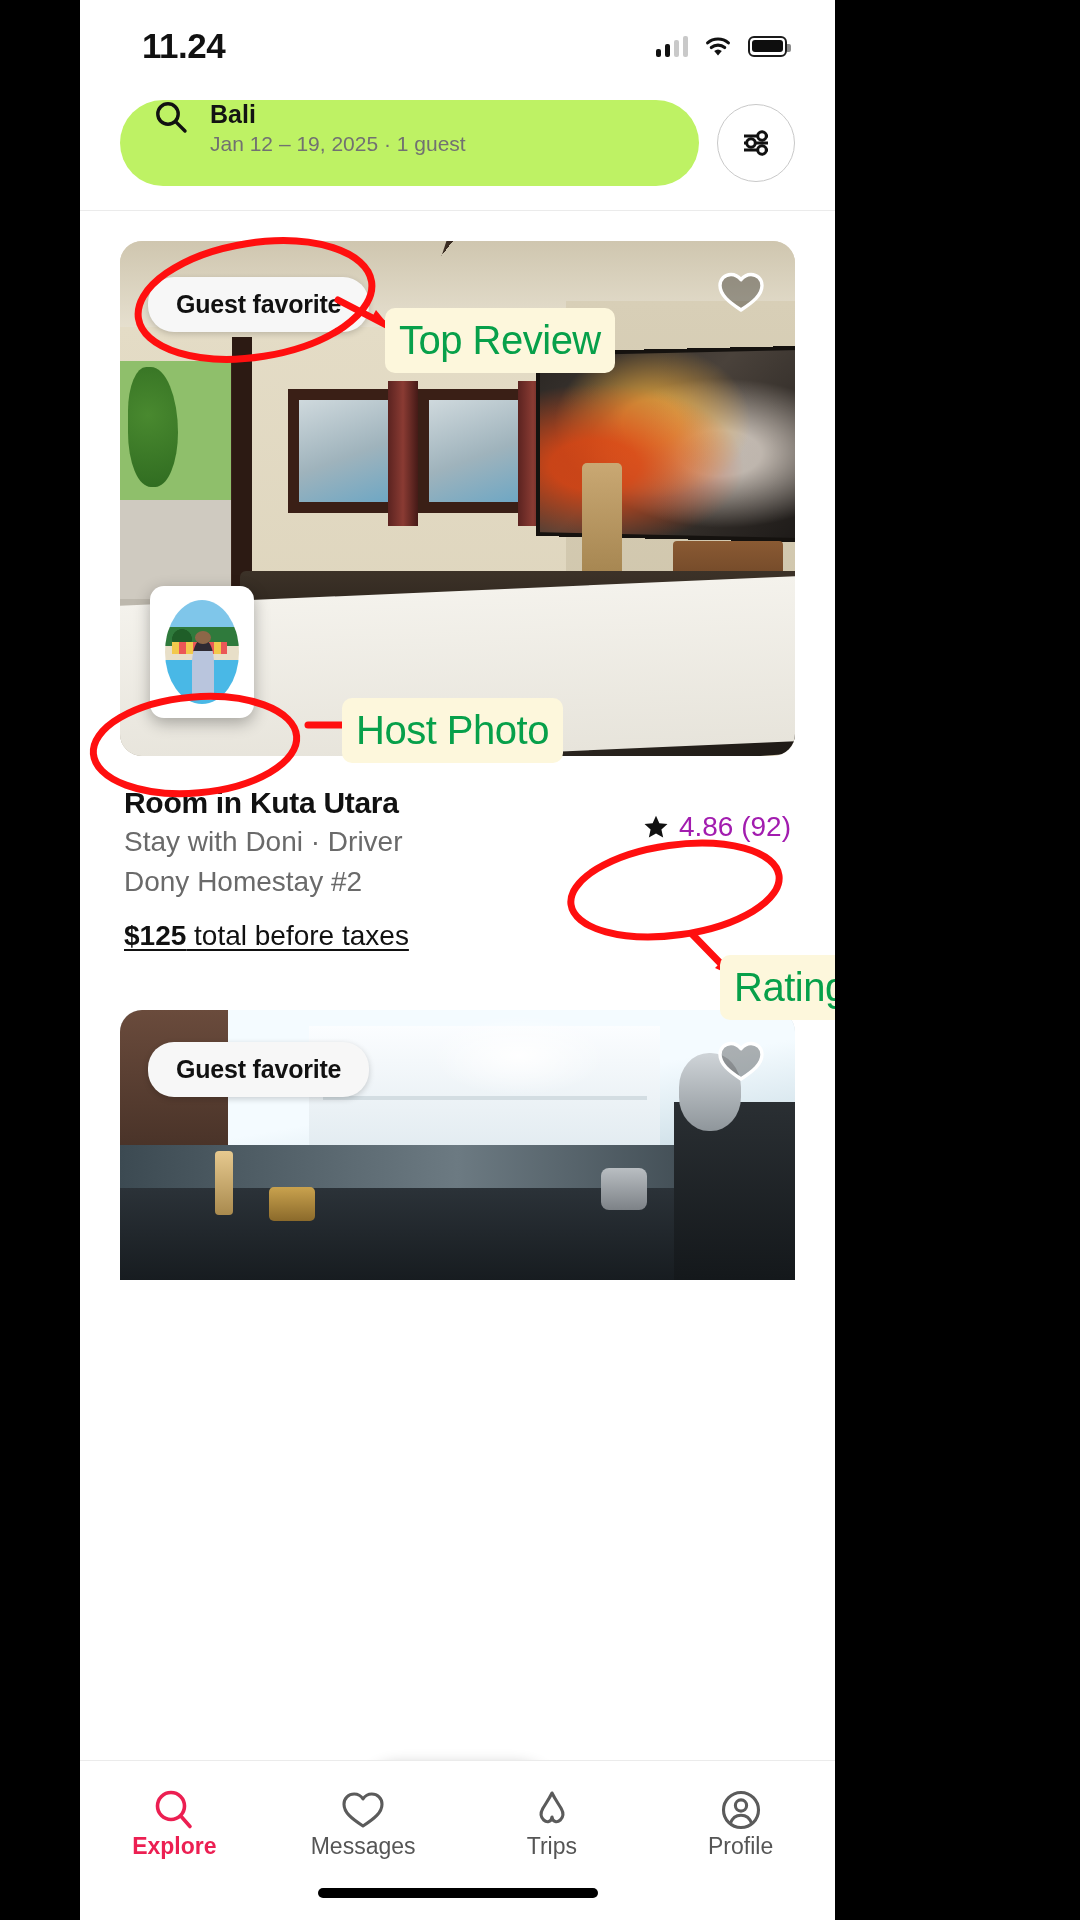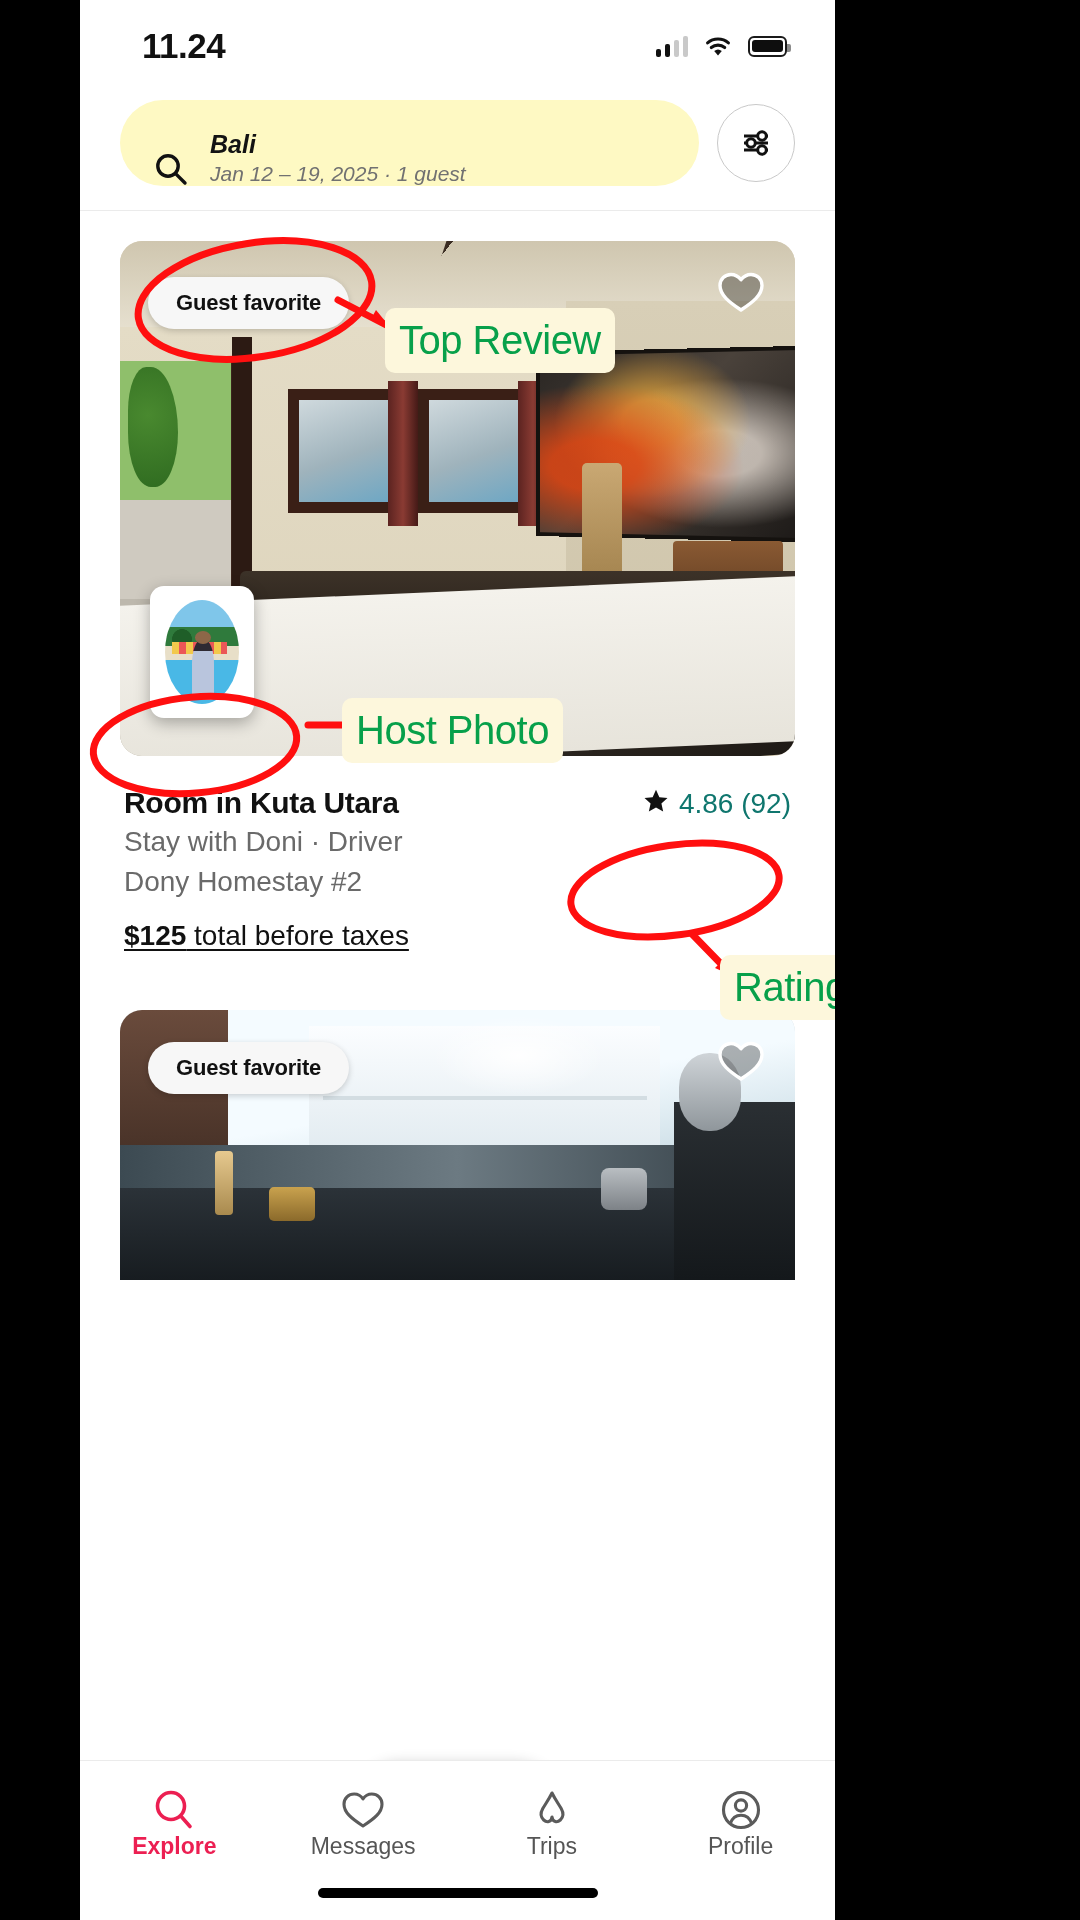--- a/index.html
+++ b/index.html
@@ -44,22 +44,22 @@
   .batt span{ display:block; height:100%; background:#0e0e0e; border-radius:3px; }
 
   
   .header{
     padding:8px 40px 24px 40px;
     display:flex; align-items:center; gap:18px;
     border-bottom:1px solid #ebebeb;
     background:#fff;
   }
   .searchbar{
-    flex:1; height:86px; background:#fef9c3; border-radius:43px;
-    display:flex; align-items:flex-end; gap:22px; padding:0 34px;font-style:italic;
+    flex:1; height:86px; background:#bef264; border-radius:43px;
+    display:flex; align-items:flex-start; gap:22px; padding:0 34px;
   }
   .search-ico{ width:34px; height:34px; flex:none; }
   .s-text{ display:flex; flex-direction:column; justify-content:center; gap:1px; }
   .s-title{ font-size:25px; font-weight:600; color:#131313; line-height:1.18; }
   .s-sub{ font-size:21px; color:#717171; line-height:1.2; }
   .filter-btn{
     width:78px; height:78px; flex:none;
     border:1.6px solid #c9c9c9; border-radius:50%;
     display:flex; align-items:center; justify-content:center; background:#fff;
   }
@@ -163,21 +163,21 @@
     background:linear-gradient(#e6c98f,#a98a4e); border-radius:4px; }
   .k-kettle{ position:absolute; right:22%; bottom:26%; width:46px; height:42px;
     background:linear-gradient(#b9bec2,#7d8287); border-radius:8px; }
   .k-hood{ position:absolute; right:8%; top:16%; width:62px; height:78px;
     background:linear-gradient(#cfd4d8,#8f969b); border-radius:30px/34px; }
 
   
   .gf-badge{
     position:absolute; left:28px; top:36px;
     background:#f7f7f7; color:#111;
-    font-size:22px; font-weight:700; letter-spacing:-0.2px;
+    font-size:25px; font-weight:700; letter-spacing:-0.2px;
     padding:13px 28px; border-radius:26px;
     box-shadow:0 2px 6px rgba(0,0,0,.18);
   }
   .gf-badge.b2{ top:32px; }
   .heart{ position:absolute; right:30px; top:28px; width:48px; height:44px; }
   .dots{
     position:absolute; left:50%; transform:translateX(-50%); bottom:22px;
     display:flex; align-items:center; gap:13px;
   }
   .dots i{ display:block; border-radius:50%; background:#fff; }
@@ -209,21 +209,21 @@
   .hostpic .person:after{ content:""; position:absolute; left:14%; top:-14%; width:72%; height:22%;
     background:#8d6748; border-radius:50%; }
 
   
   .info{ padding:28px 4px 0 4px; display:flex; justify-content:space-between; align-items:flex-start; }
   .info-left{ display:flex; flex-direction:column; }
   .l-title{ font-size:30px; font-weight:700; color:#111; letter-spacing:-0.3px; line-height:1.28; }
   .l-sub{ font-size:28px; color:#6a6a6a; line-height:1.42; }
   .l-price{ margin-top:18px; font-size:28px; color:#111; text-decoration:underline; text-underline-offset:4px; }
   .l-price b{ font-weight:700; }
-  .rating{ display:flex; align-items:flex-start; gap:10px; font-size:28px; color:#0f766e; padding-top:4px; white-space:nowrap; }
+  .rating{ display:flex; align-items:center; gap:10px; font-size:28px; color:#a21caf; padding-top:4px; white-space:nowrap;margin-top:23px; }
 
   
   .mapbtn{
     position:absolute; left:50%; transform:translateX(-50%);
     bottom:86px;
     background:#222222; color:#fff;
     border-radius:40px; padding:20px 40px;
     display:flex; align-items:center; gap:22px;
     font-size:29px; font-weight:600;
     box-shadow:0 5px 16px rgba(0,0,0,.3);

